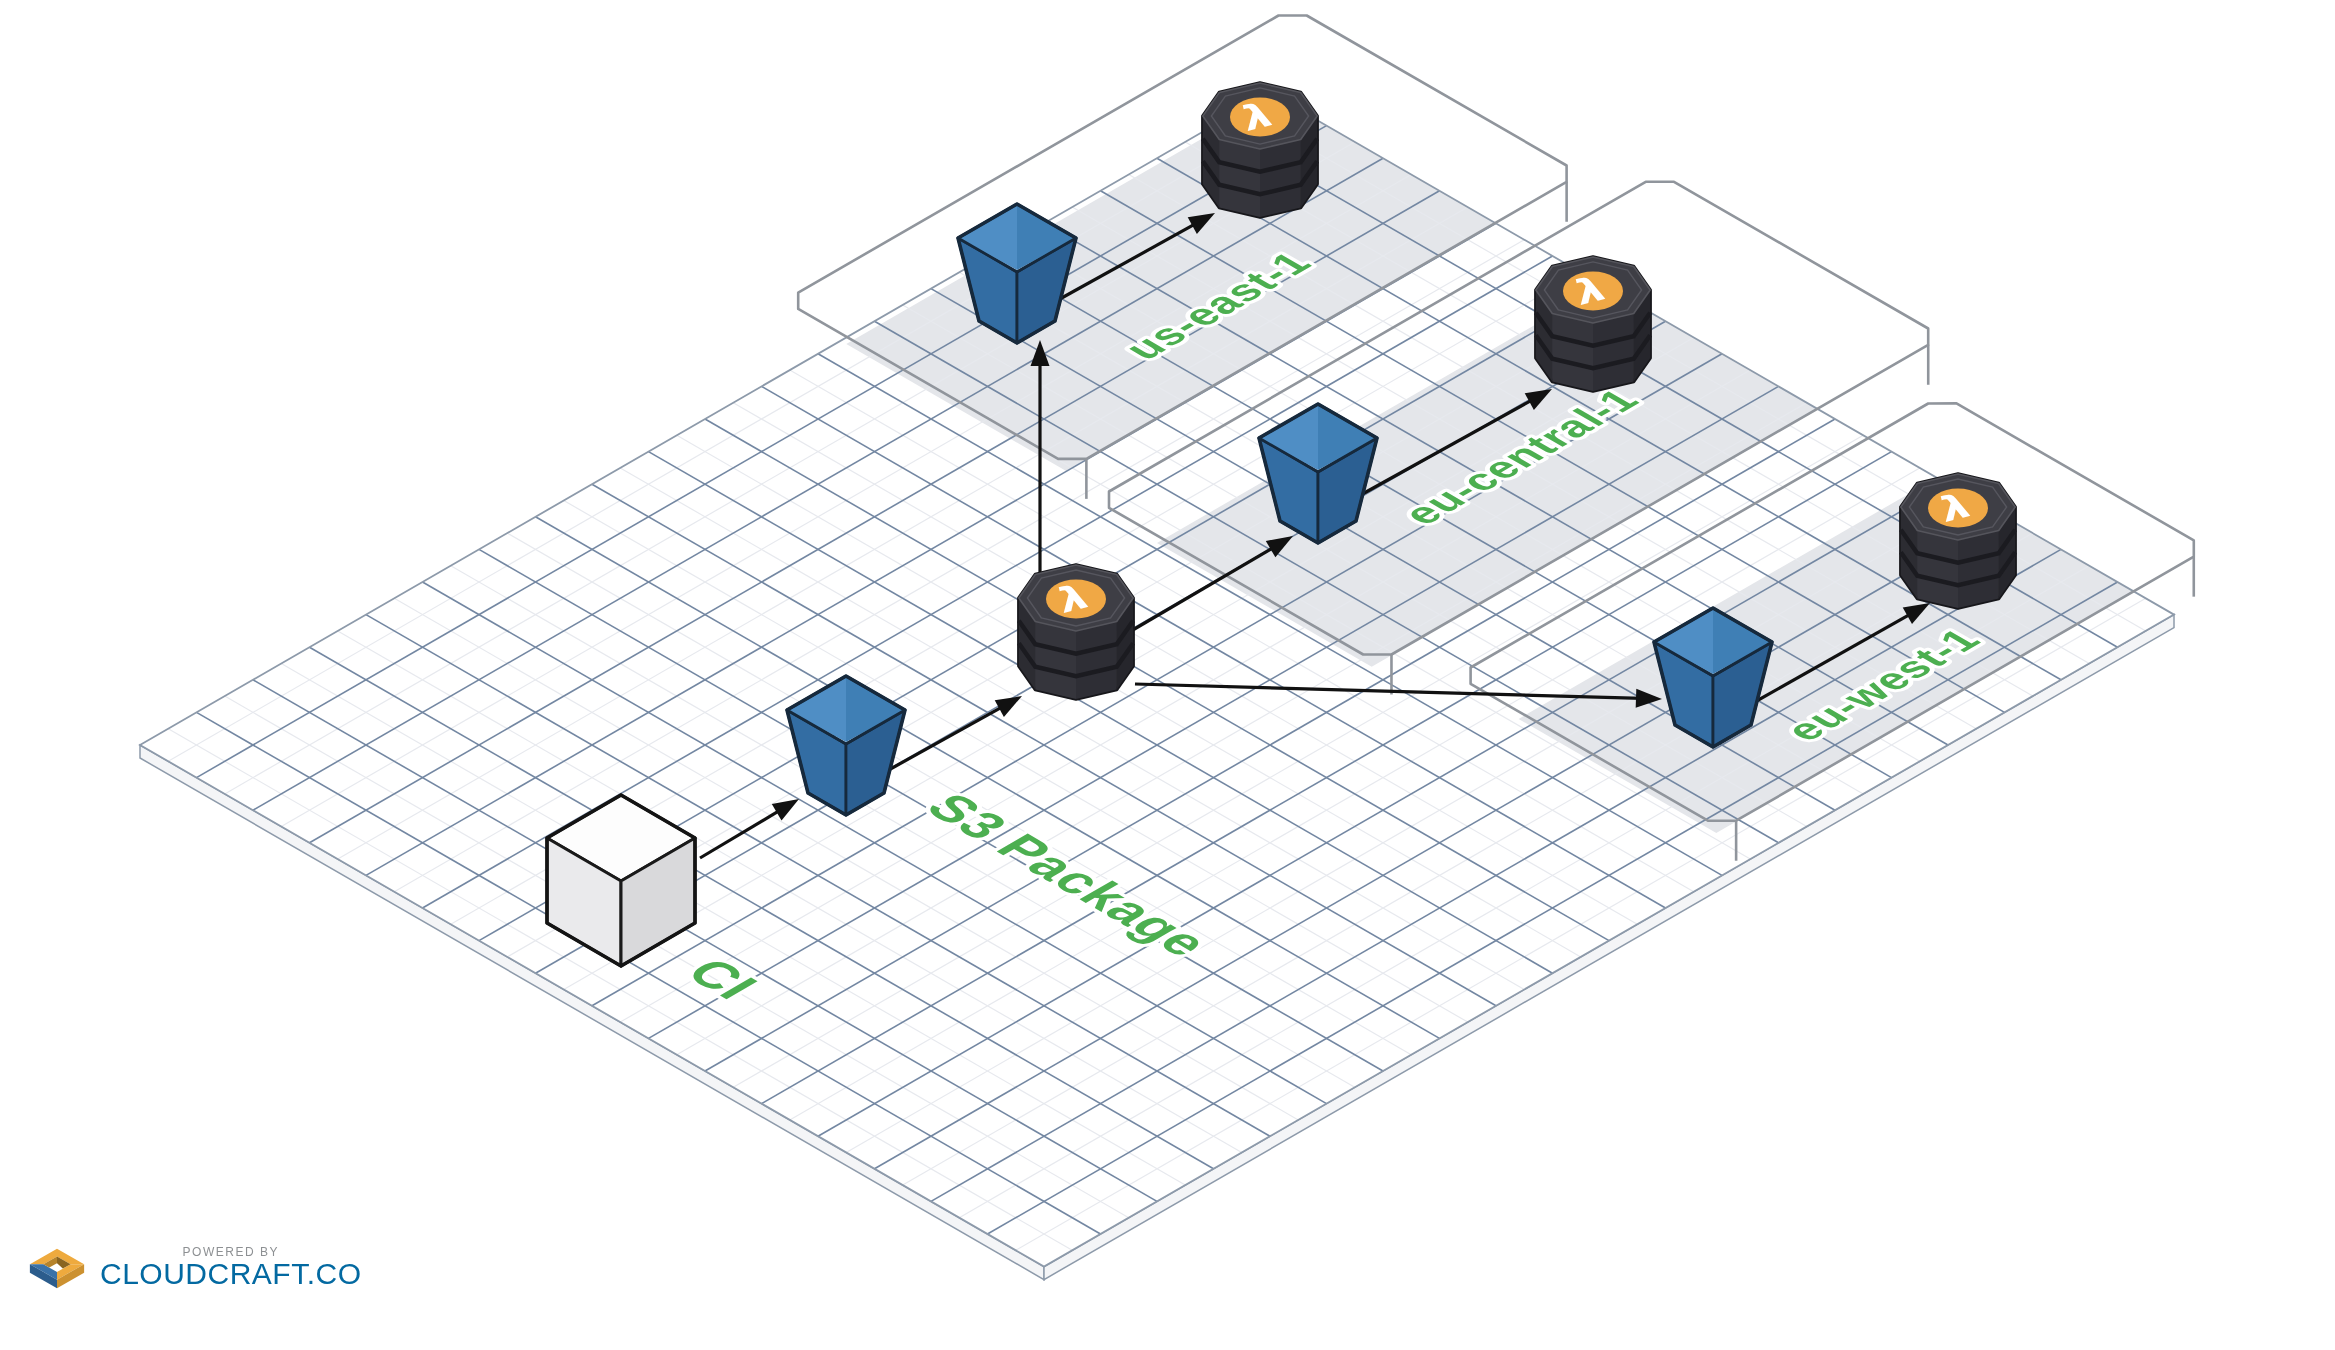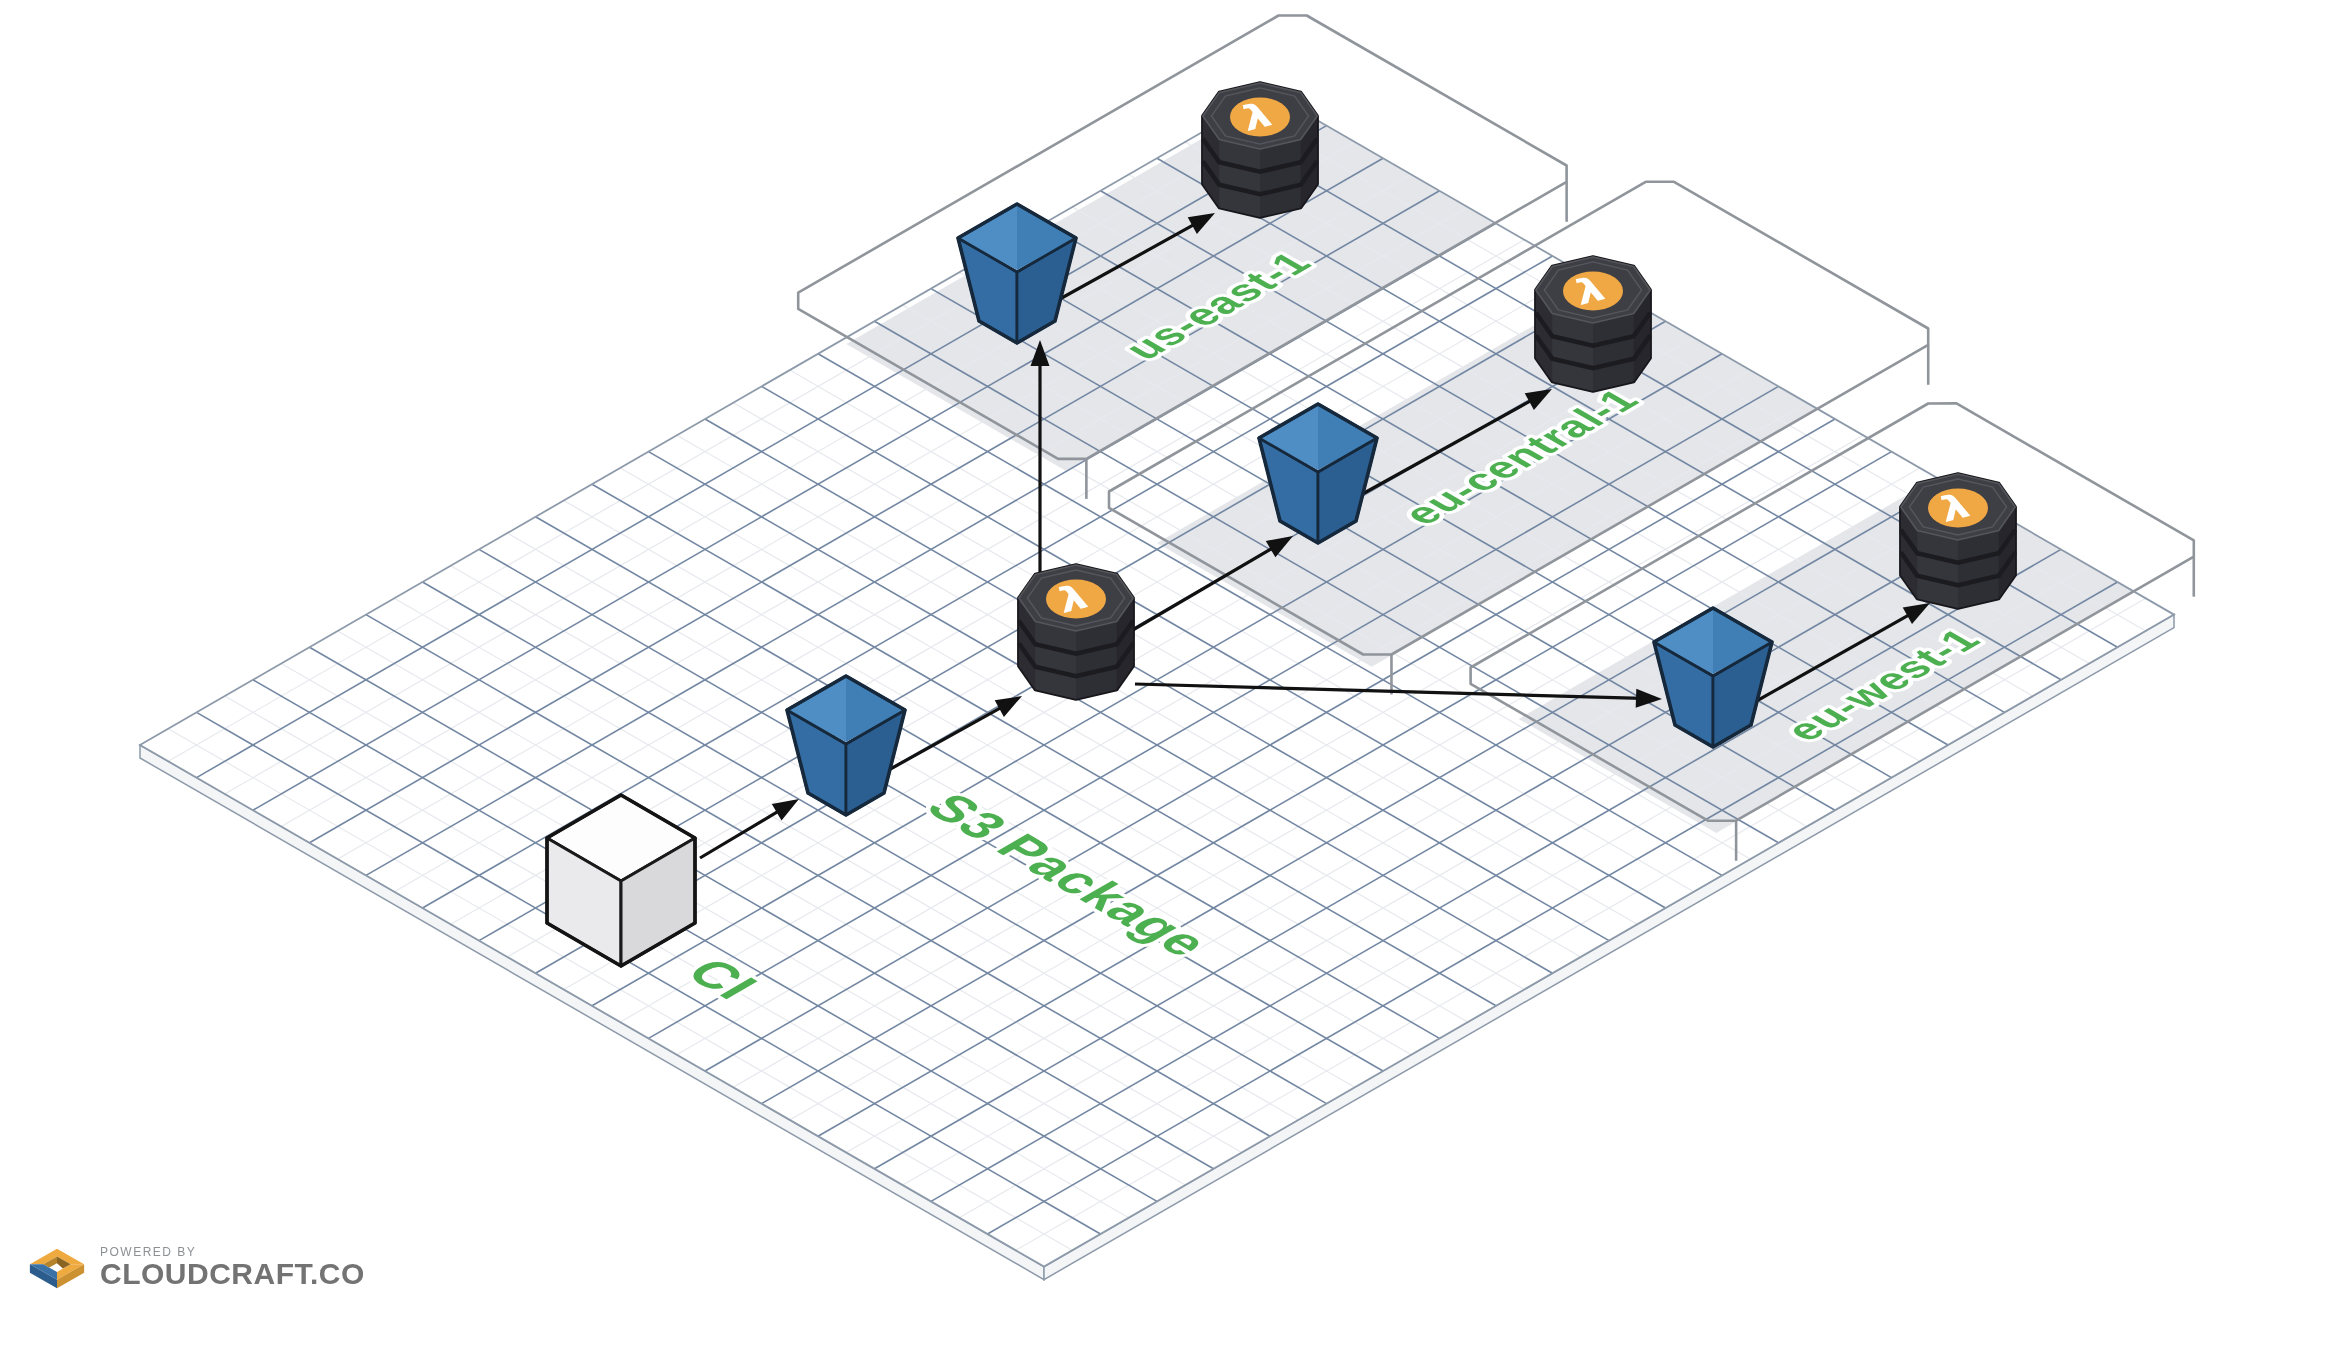--- a/index.html
+++ b/index.html
@@ -1,23 +1,23 @@
 <!DOCTYPE html>
 <html><head>
 <meta charset="utf-8">
 <style>
   html,body{margin:0;padding:0;background:#ffffff;}
   .stage{position:relative;width:2335px;height:1350px;overflow:hidden;background:#fff;
          font-family:"Liberation Sans","DejaVu Sans",sans-serif;}
   .stage svg.scene{position:absolute;left:0;top:0;}
   .iso-label{font-family:"Liberation Sans","DejaVu Sans",sans-serif;font-weight:700;
              paint-order:stroke;stroke:#ffffff;stroke-width:8px;stroke-linejoin:round;}
-  .logo{position:absolute;left:26px;top:1242px;display:flex;align-items:center;gap:12px;}
+  .logo{position:absolute;left:26px;top:1242px;display:flex;align-items:center;gap:12px;text-align:center;}
   .logo-text .powered{font-size:12px;letter-spacing:1.5px;color:#8d9093;font-weight:400;line-height:12px;}
-  .logo-text .brand{font-size:30px;color:#737373;font-weight:700;letter-spacing:.5px;line-height:32px;}
+  .logo-text .brand{font-size:30px;color:#0369a1;font-weight:400;letter-spacing:.5px;line-height:32px;}
 </style>
 </head>
 <body>
 
 <div class="stage">
   <svg class="scene" id="scene" width="2335" height="1350" viewBox="0 0 2335 1350">
       <clipPath id="floorClip">
         <path d="M140.0,745.0L1270.0,93.0L2174.0,614.6L1044.0,1266.6Z"></path>
       </clipPath>
       <g>

